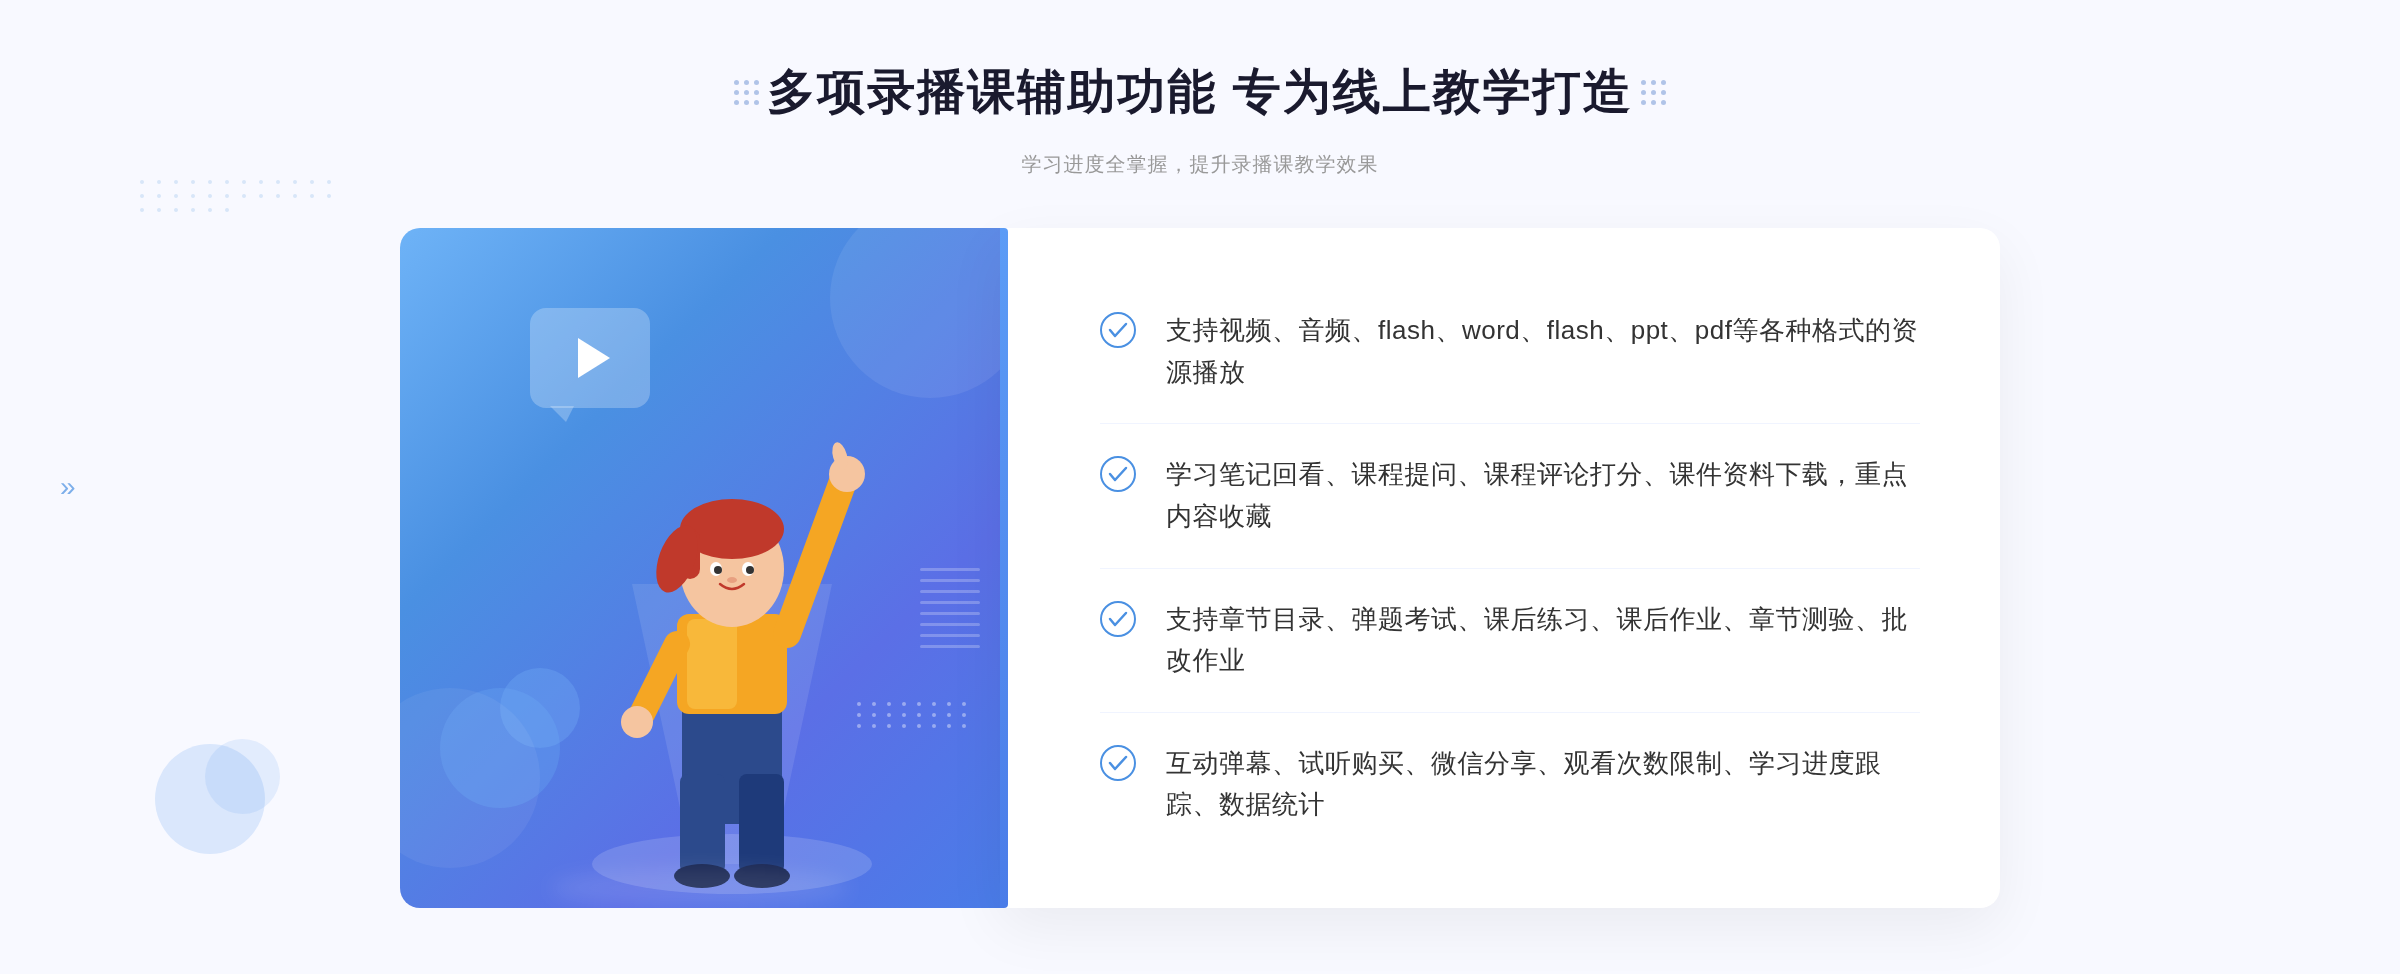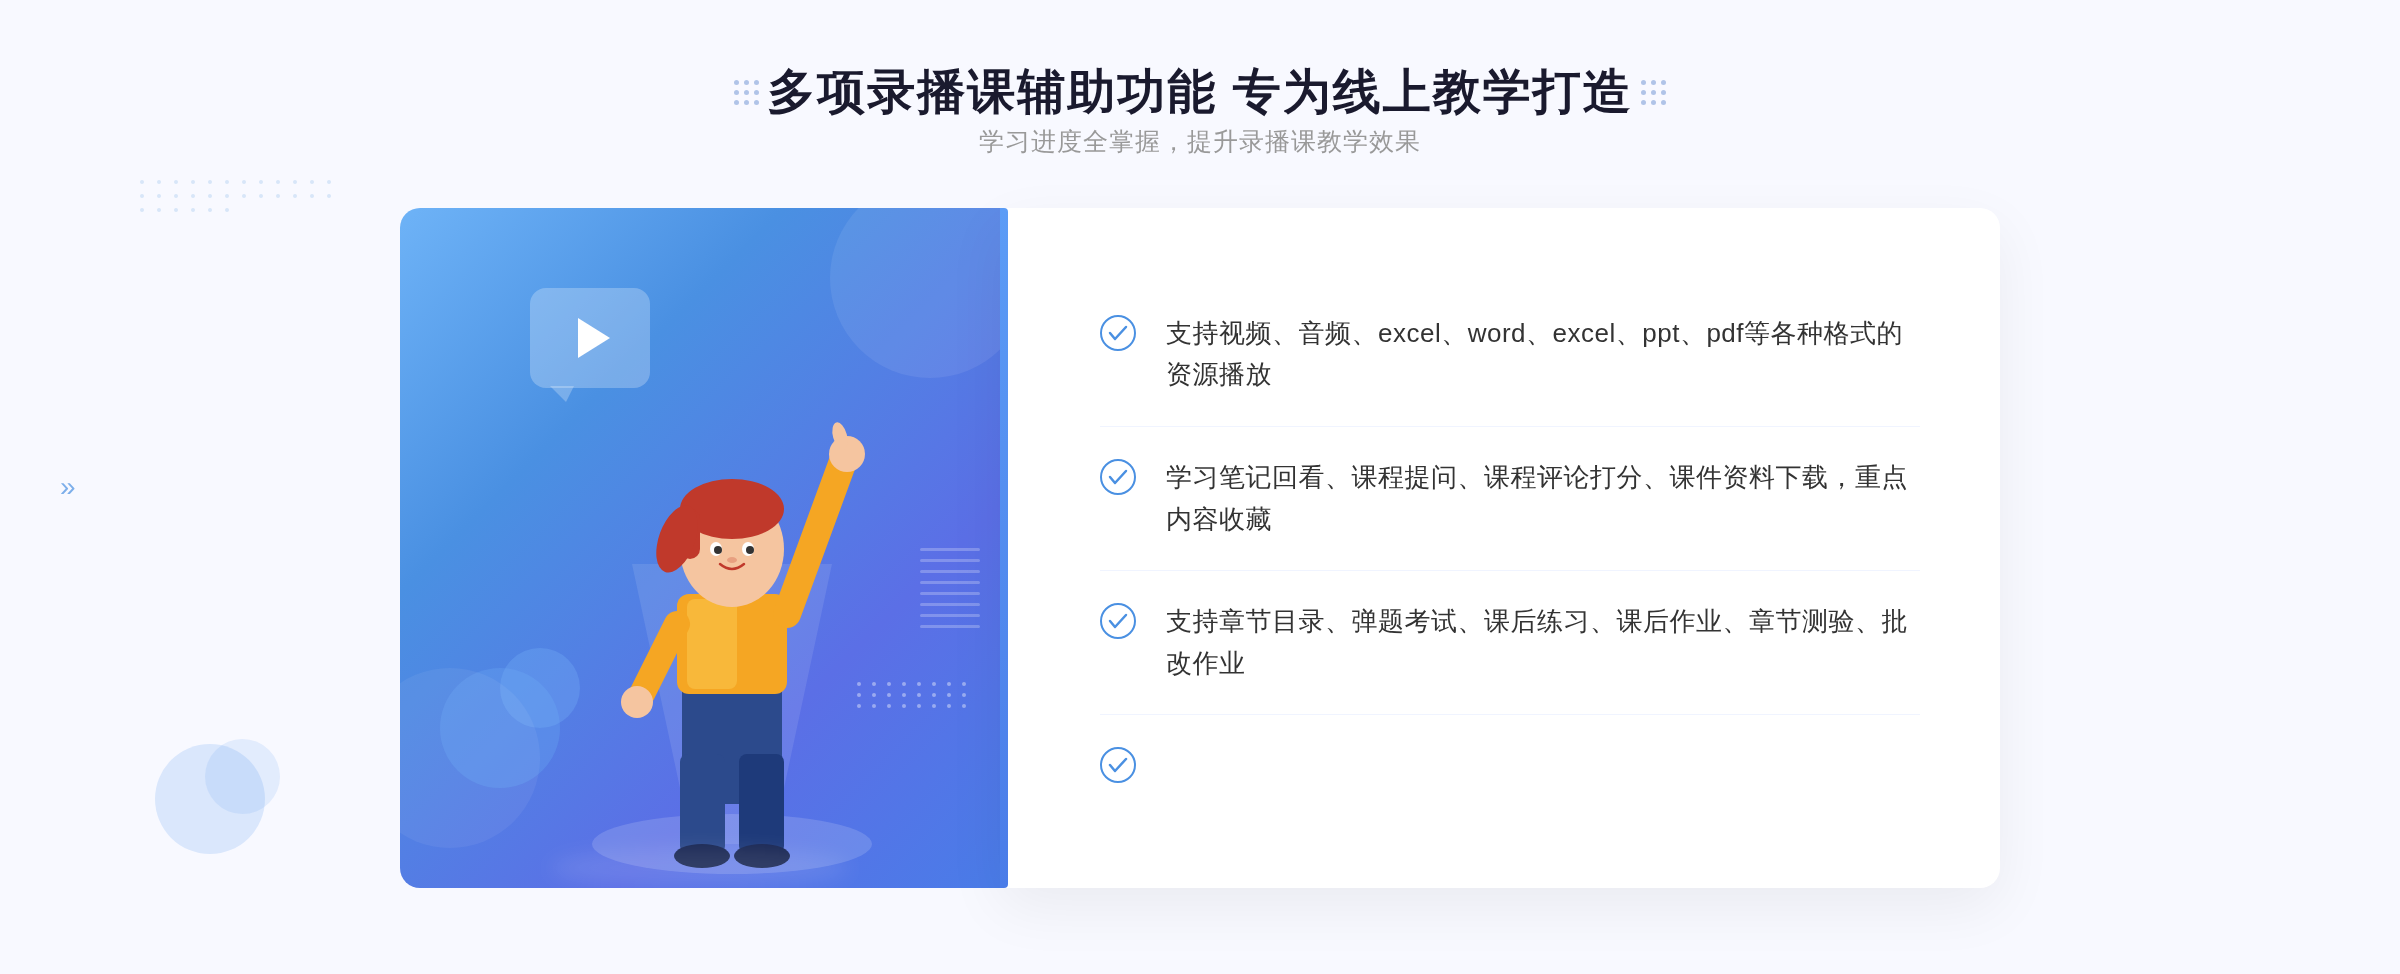--- a/index.html
+++ b/index.html
@@ -57,23 +57,23 @@
     }
 
     .header-title {
       font-size: 48px;
       font-weight: 600;
       color: #1a1a2e;
       letter-spacing: 2px;
     }
 
     .header-subtitle {
-      font-size: 25px;
+      font-size: 20px;
       color: #999;
-      margin-top: 1px;
+      margin-top: 27px;
       letter-spacing: 1px;
     }
 
     
     .main-content {
       display: flex;
       align-items: stretch;
       margin-top: 50px;
       width: 1600px;
       gap: 0;
@@ -443,21 +443,21 @@
 
       <div class="content-panel-inner">
 
         <div class="feature-item">
           <div class="check-icon">
             <svg viewBox="0 0 36 36" fill="none" xmlns="http://www.w3.org/2000/svg">
               <circle cx="18" cy="18" r="17" stroke="#4a90e2" stroke-width="2"></circle>
               <polyline points="10,18 15,24 26,12" stroke="#4a90e2" stroke-width="2.5" fill="none" stroke-linecap="round" stroke-linejoin="round"></polyline>
             </svg>
           </div>
-          <span class="feature-text">支持视频、音频、excel、word、excel、ppt、pdf等各种格式的资源播放</span>
+          <span class="feature-text">支持视频、音频、flash、word、flash、ppt、pdf等各种格式的资源播放</span>
         </div>
 
         <div class="feature-item">
           <div class="check-icon">
             <svg viewBox="0 0 36 36" fill="none" xmlns="http://www.w3.org/2000/svg">
               <circle cx="18" cy="18" r="17" stroke="#4a90e2" stroke-width="2"></circle>
               <polyline points="10,18 15,24 26,12" stroke="#4a90e2" stroke-width="2.5" fill="none" stroke-linecap="round" stroke-linejoin="round"></polyline>
             </svg>
           </div>
           <span class="feature-text">学习笔记回看、课程提问、课程评论打分、课件资料下载，重点内容收藏</span>
@@ -473,20 +473,21 @@
           <span class="feature-text">支持章节目录、弹题考试、课后练习、课后作业、章节测验、批改作业</span>
         </div>
 
         <div class="feature-item">
           <div class="check-icon">
             <svg viewBox="0 0 36 36" fill="none" xmlns="http://www.w3.org/2000/svg">
               <circle cx="18" cy="18" r="17" stroke="#4a90e2" stroke-width="2"></circle>
               <polyline points="10,18 15,24 26,12" stroke="#4a90e2" stroke-width="2.5" fill="none" stroke-linecap="round" stroke-linejoin="round"></polyline>
             </svg>
           </div>
+          <span class="feature-text">互动弹幕、试听购买、微信分享、观看次数限制、学习进度跟踪、数据统计</span>
         </div>
 
       </div>
     </div>
 
   </div>
 
   <div style="position:absolute; top:180px; left:140px; display:grid; grid-template-columns:repeat(12,7px); gap:10px; opacity:0.25;">
     <div style="width:4px;height:4px;border-radius:50%;background:#7ab0e8;"></div>
     <div style="width:4px;height:4px;border-radius:50%;background:#7ab0e8;"></div>

